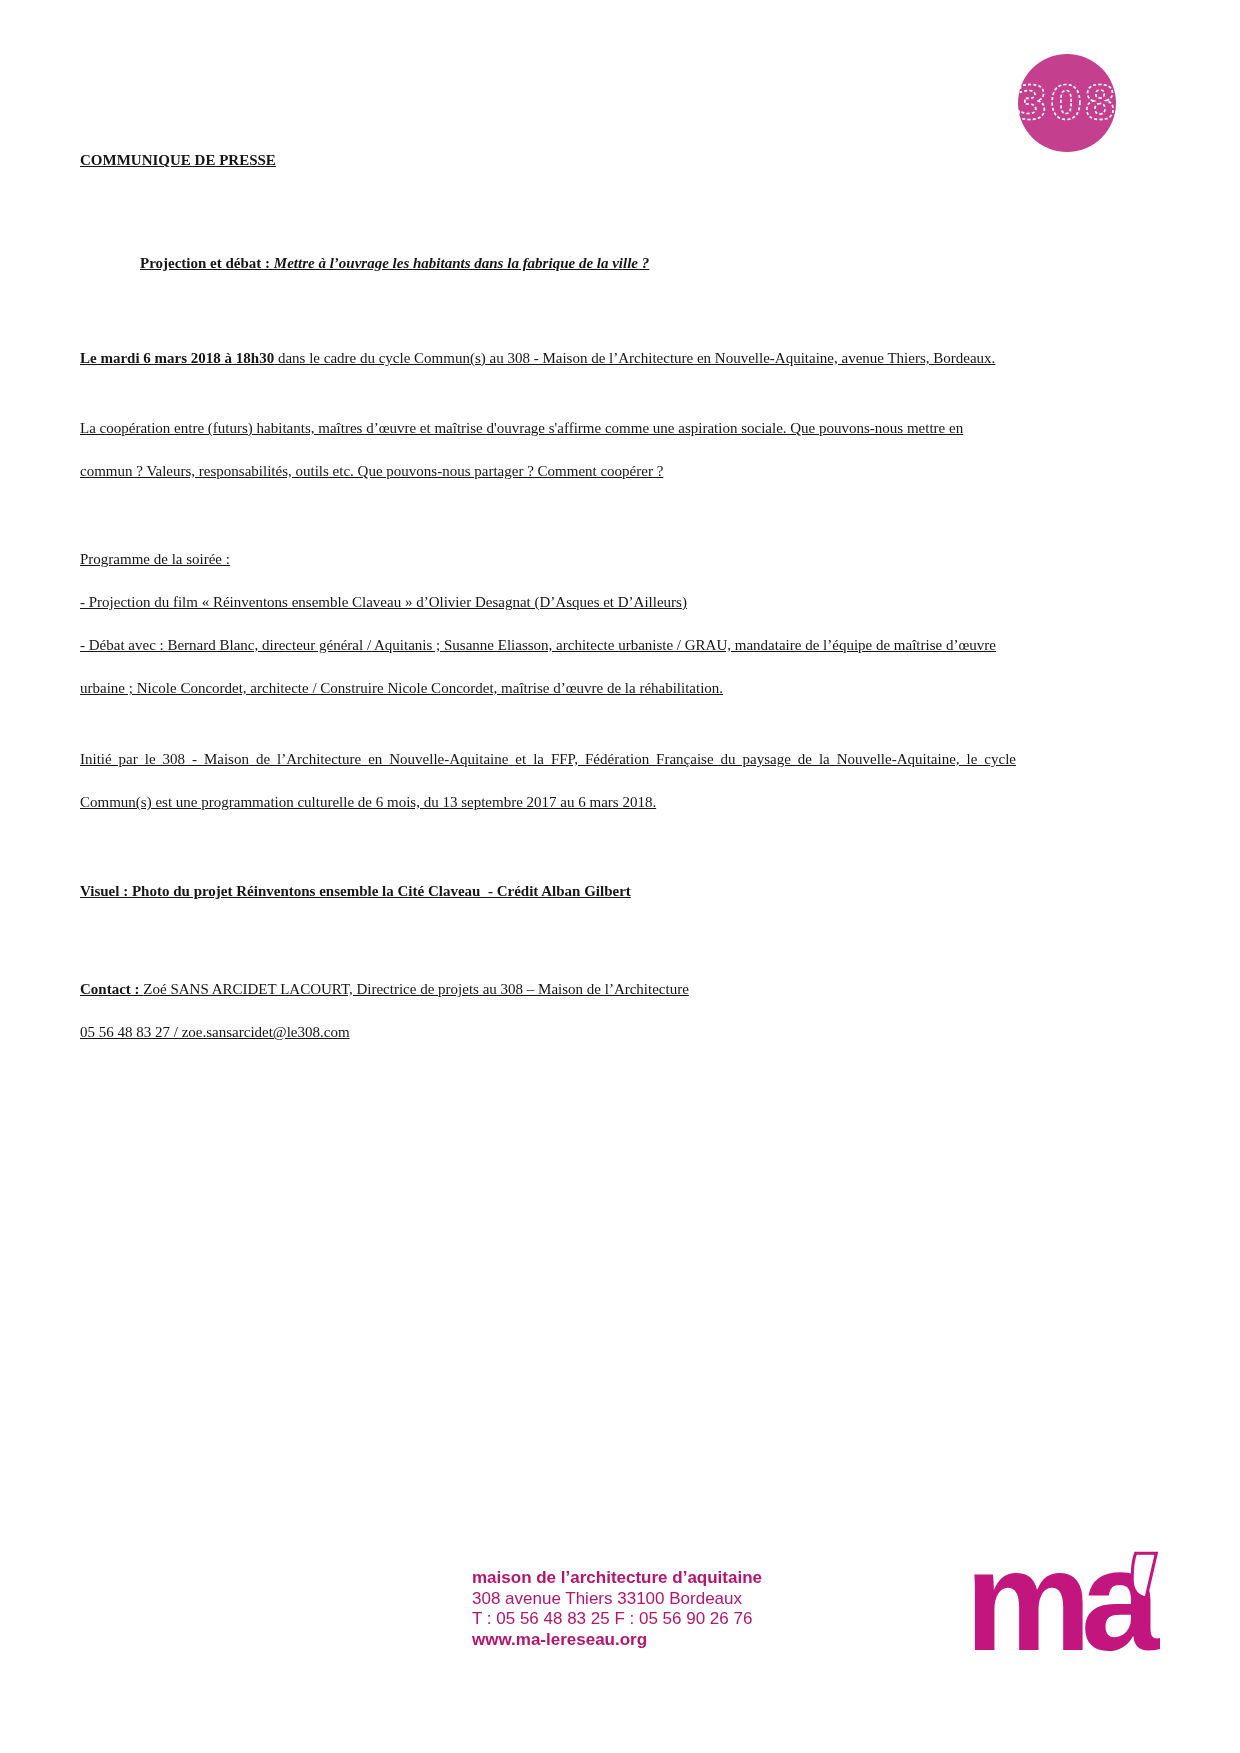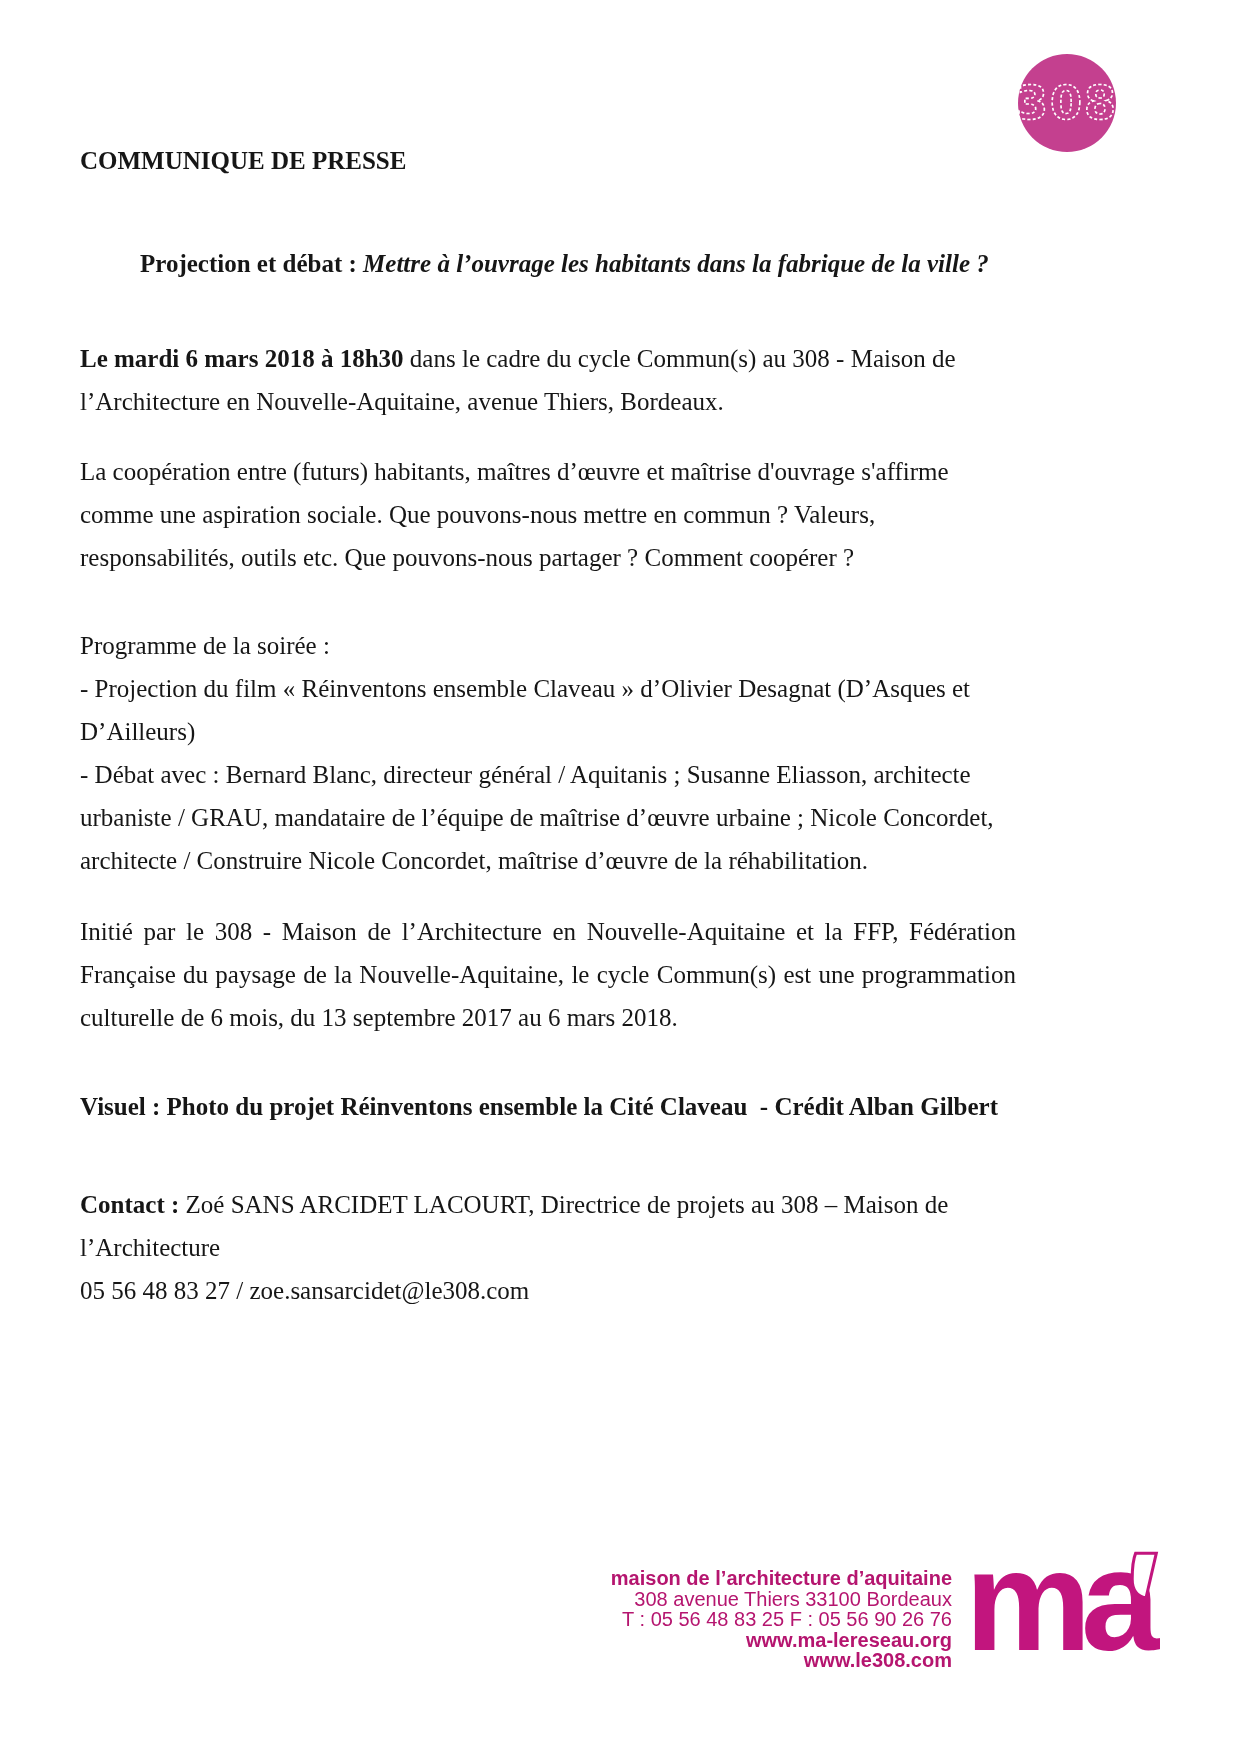--- a/index.html
+++ b/index.html
@@ -15,44 +15,45 @@
 
   
   .logo-308 { position: absolute; left: 1018px; top: 54px; width: 98px; height: 98px; }
 
   
   .content {
     position: absolute;
     left: 80px;
     top: 139px;
     width: 936px;
-    font-size: 25px;
+    font-size: 15px;
     line-height: 43px;
+    text-decoration: underline;
   }
   .content p { margin: 0; }
   .kicker { font-weight: bold; }
   .headline { margin-top: 60px !important; padding-left: 60px; font-weight: bold; }
   .headline .em { font-style: italic; }
   .p-event    { margin-top: 52px !important; }
   .p-coop     { margin-top: 27px !important; }
   .p-prog     { margin-top: 45px !important; }
   .p-init     { margin-top: 28px !important; text-align: justify; }
   .p-visuel   { margin-top: 46px !important; font-weight: bold; white-space: pre-wrap; }
   .p-contact  { margin-top: 55px !important; }
   strong { font-weight: bold; }
 
   
   .footer-text {
     position: absolute;
     top: 1568px;
     right: 288px;
     width: 480px;
-    text-align: right;
+    text-align: left;
     font-family: "Liberation Sans", sans-serif;
-    font-size: 20px;
+    font-size: 17px;
     line-height: 20.5px;
     color: #b5156f;
   }
   .footer-text .fb { font-weight: bold; }
   .logo-ma { position: absolute; left: 970px; top: 1548px; width: 190px; height: 112px; }
 </style>
 </head>
 <body>
 
 <div class="page">
@@ -86,21 +87,20 @@
     <p class="p-contact"><strong>Contact : </strong><span>Zoé SANS ARCIDET LACOURT, Directrice de projets au 308 – Maison de l’Architecture</span><br>
       <span>05 56 48 83 27 / zoe.sansarcidet@le308.com</span></p>
 
   </div>
 
   <div class="footer-text">
     <div class="fb">maison de l’architecture d’aquitaine</div>
     <div>308 avenue Thiers 33100 Bordeaux</div>
     <div>T : 05 56 48 83 25 F : 05 56 90 26 76</div>
     <div class="fb">www.ma-lereseau.org</div>
-    <div class="fb">www.le308.com</div>
   </div>
 
   <div class="logo-ma">
     <svg width="190" height="112" viewBox="0 0 220 130" xmlns="http://www.w3.org/2000/svg">
       <text x="-6" y="118" font-family="Liberation Sans, sans-serif" font-size="165" font-weight="bold" letter-spacing="-12" fill="#c2157e">ma</text>
       <path d="M192 6 L216 6 L204 58 Q188 55 188 36 Q188 16 192 6 Z" fill="#ffffff" stroke-width="3.5" stroke="#c2157e"></path>
     </svg>
   </div>
 
 </div>

